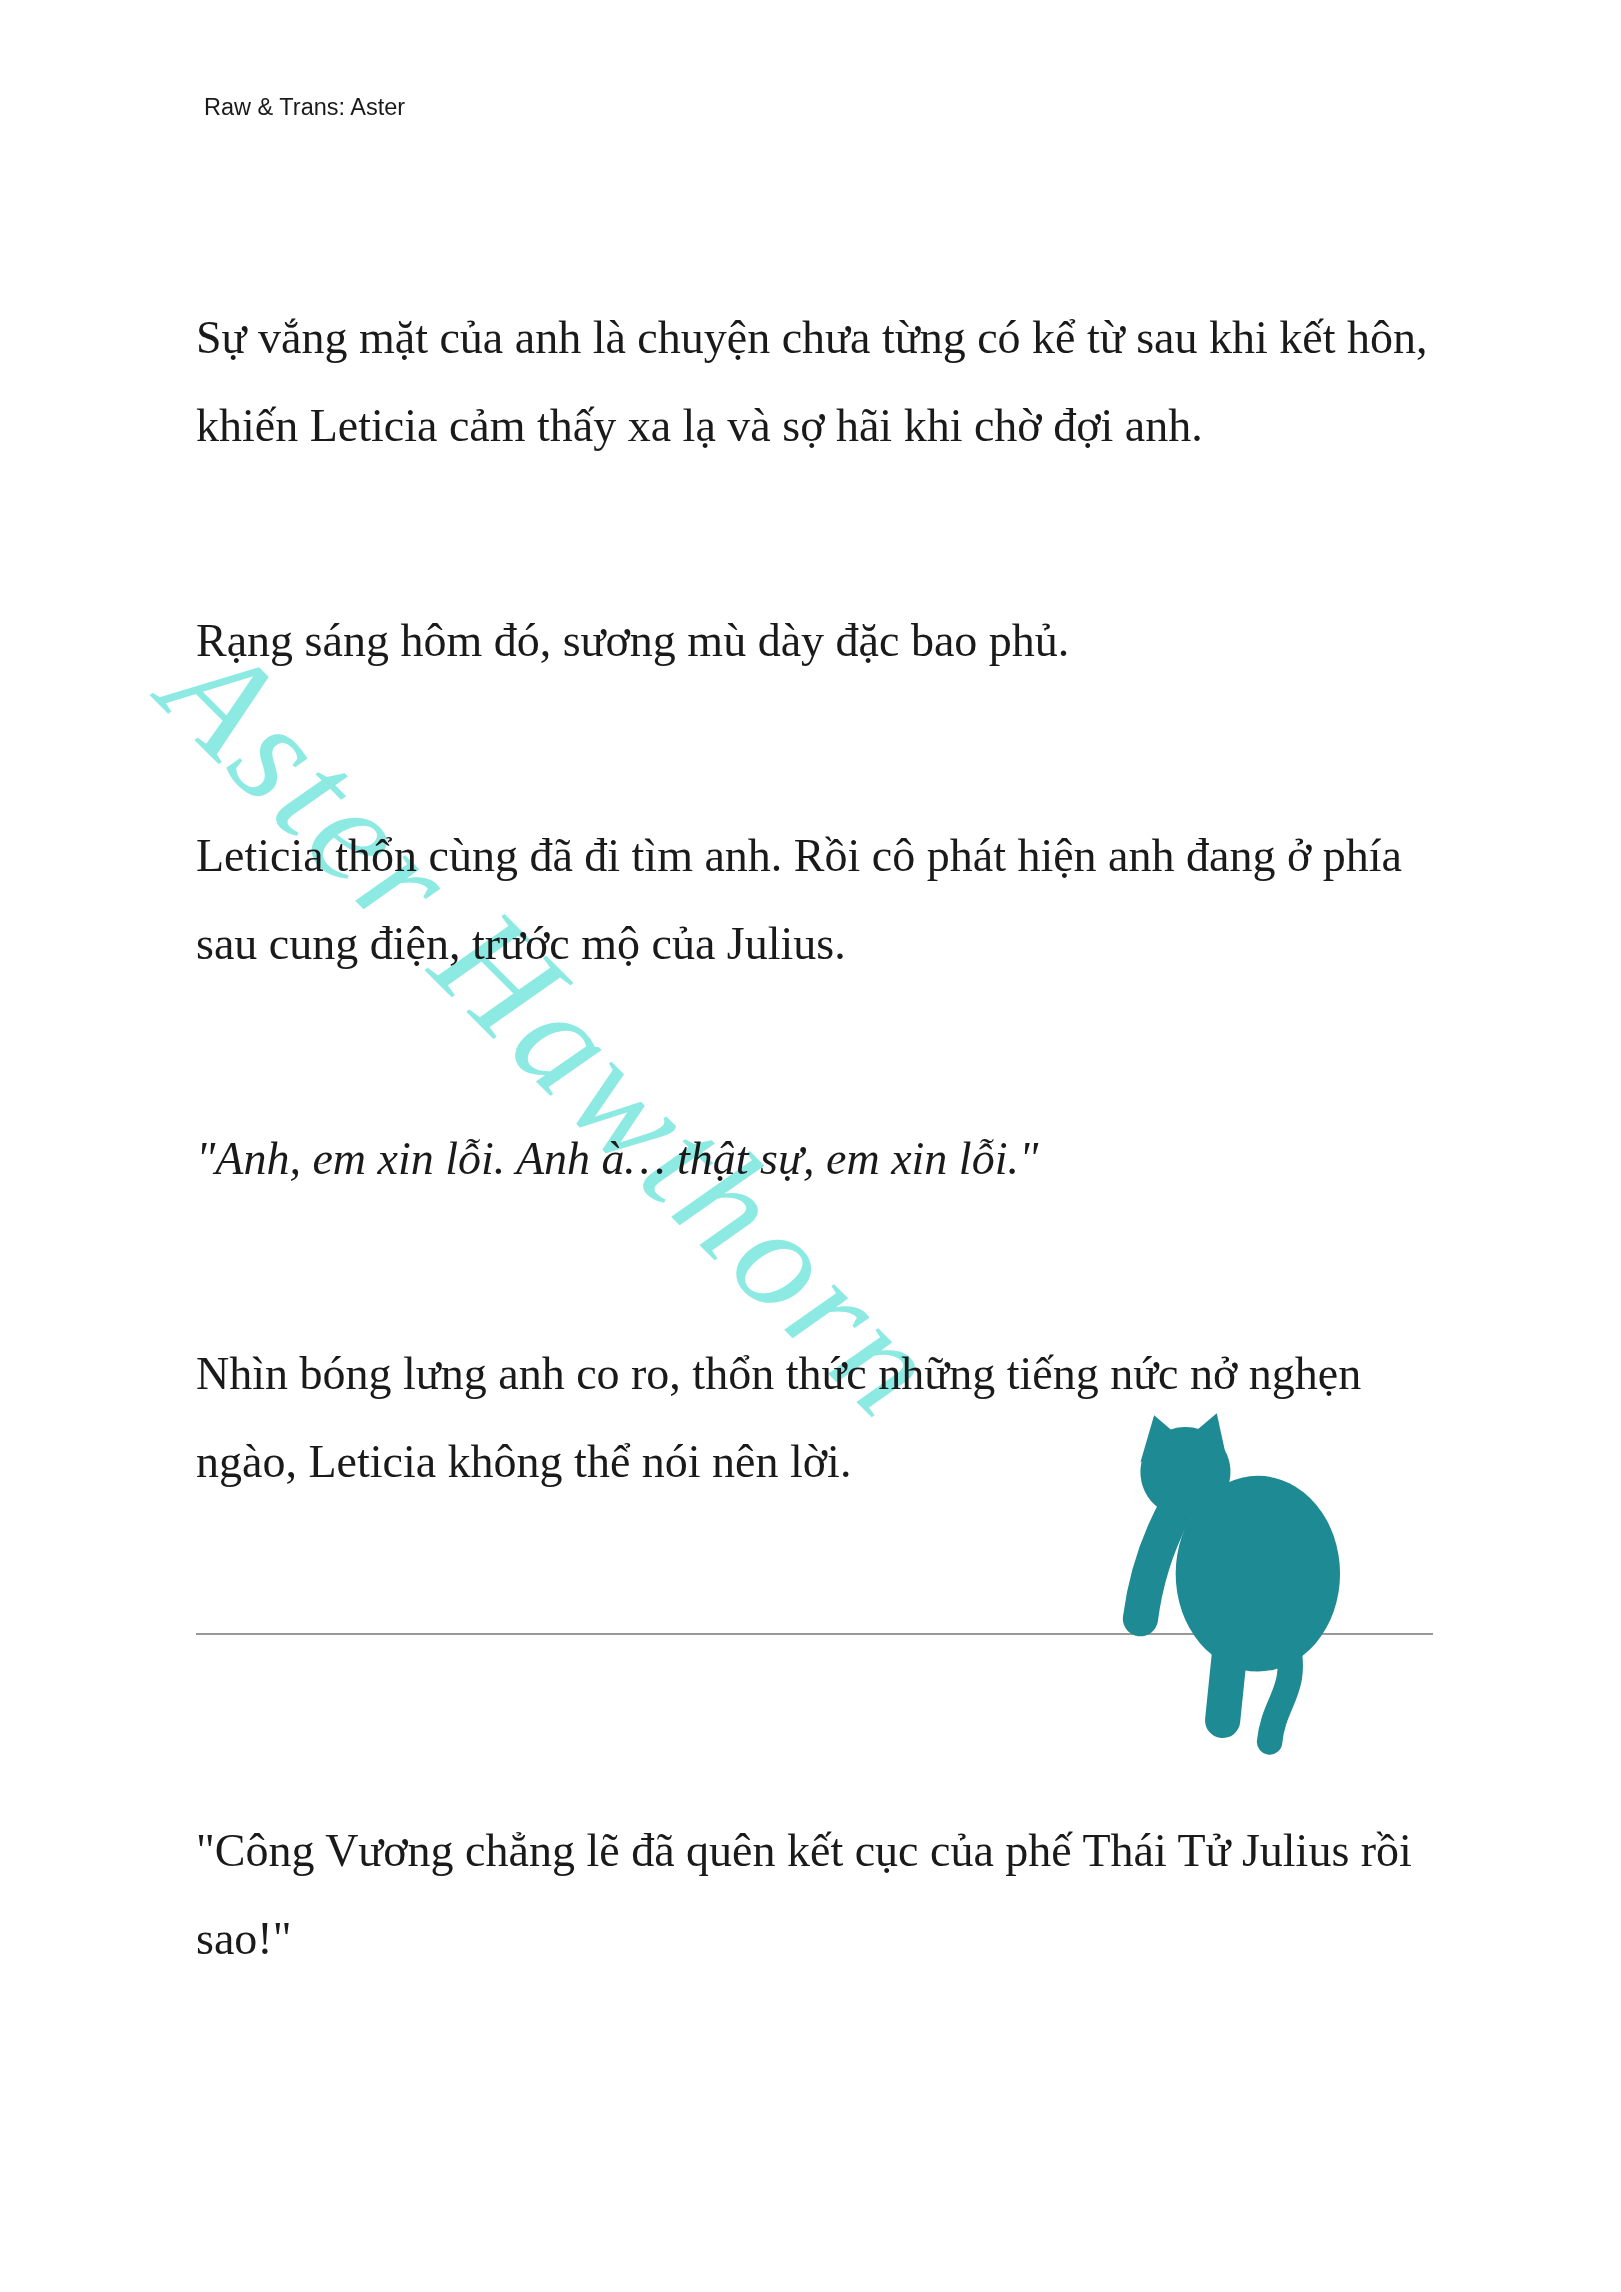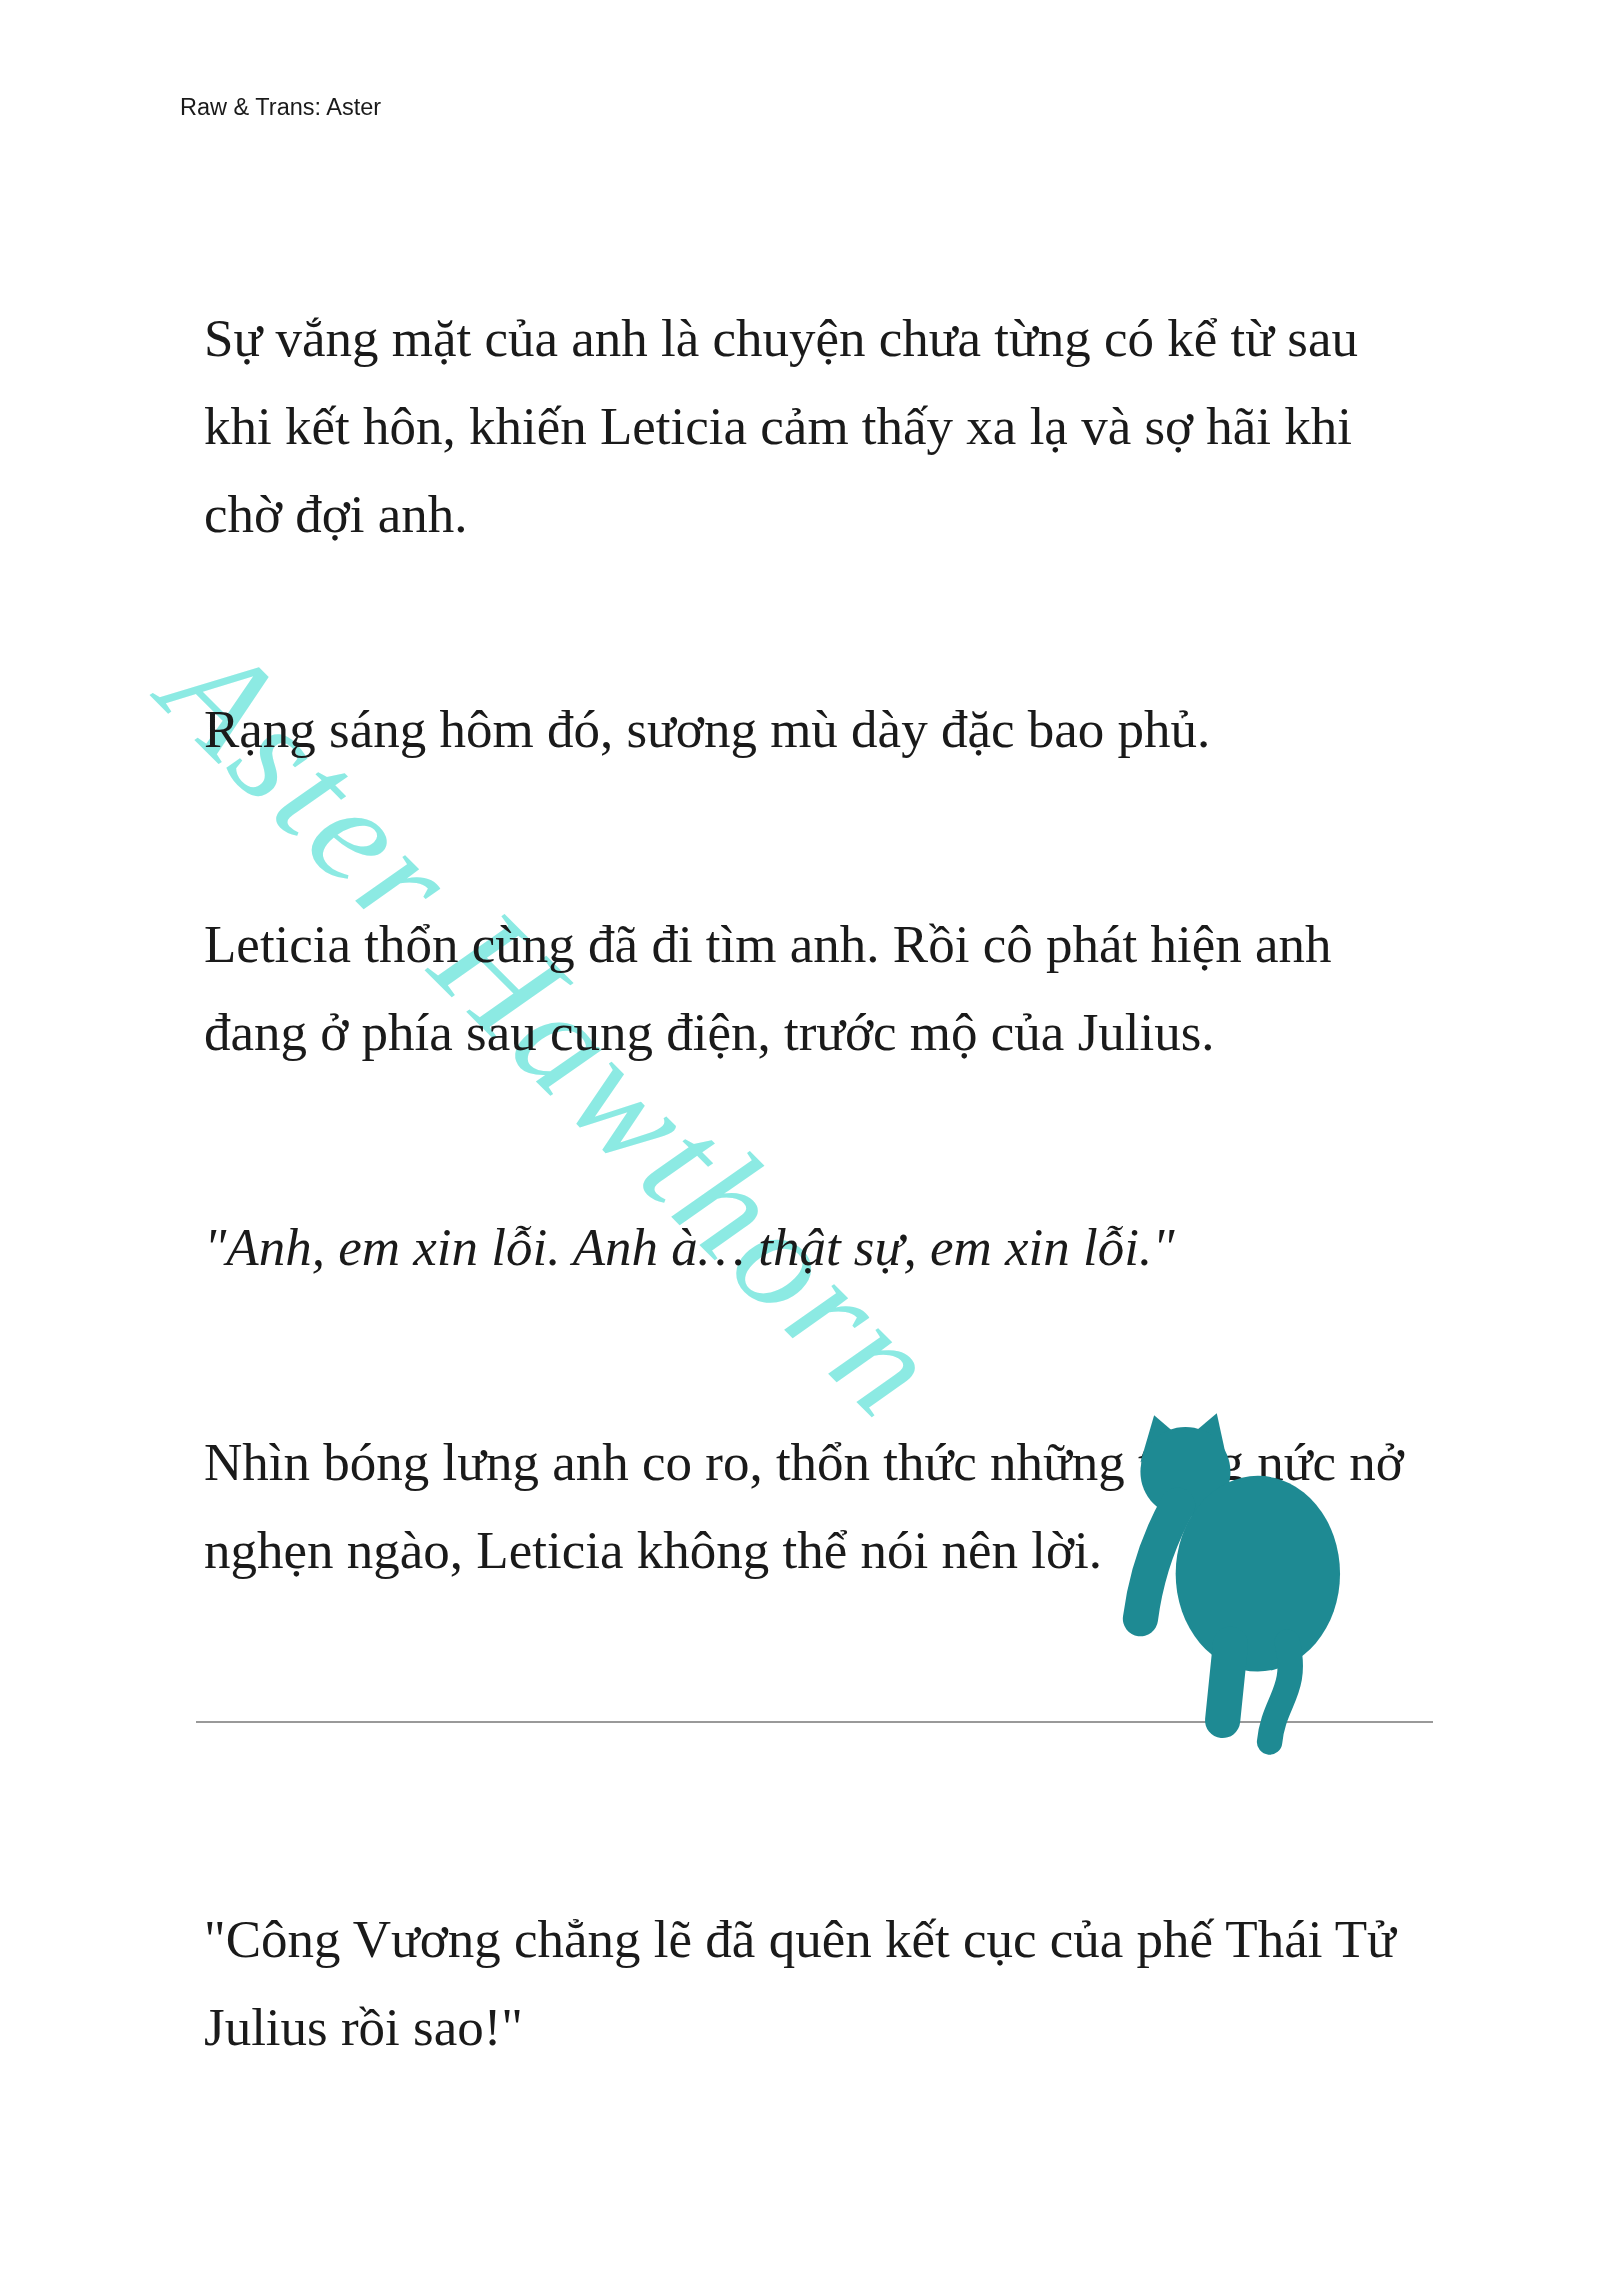--- a/index.html
+++ b/index.html
@@ -10,21 +10,21 @@
     width: 1621px;
     height: 2293px;
     background: #ffffff;
     position: relative;
     overflow: hidden;
     font-family: "Liberation Serif", "DejaVu Serif", serif;
     color: #1a1a1a;
   }
   .header-credit {
     position: absolute;
-    left: 180px;
+    left: 204px;
     top: 94px;
     font-family: "Liberation Sans", "DejaVu Sans", sans-serif;
     font-size: 23.5px;
     color: #1a1a1a;
     z-index: 2;
   }
   .watermark {
     position: absolute;
     left: 250px;
     top: 606px;
@@ -40,23 +40,23 @@
     color: #8ceae3;
   }
   .content {
     position: absolute;
     left: 196px;
     top: 294px;
     width: 1237px;
     z-index: 2;
   }
   .para {
-    font-size: 53px;
+    font-size: 46px;
     line-height: 88px;
-    margin: 0 0 127px 8px;
+    margin: 0 0 127px 0;
     text-align: left;
   }
   .para.italic {
     font-style: italic;
   }
   .section-divider {
     height: 2px;
     width: 100%;
     background: #999999;
     border: none;

